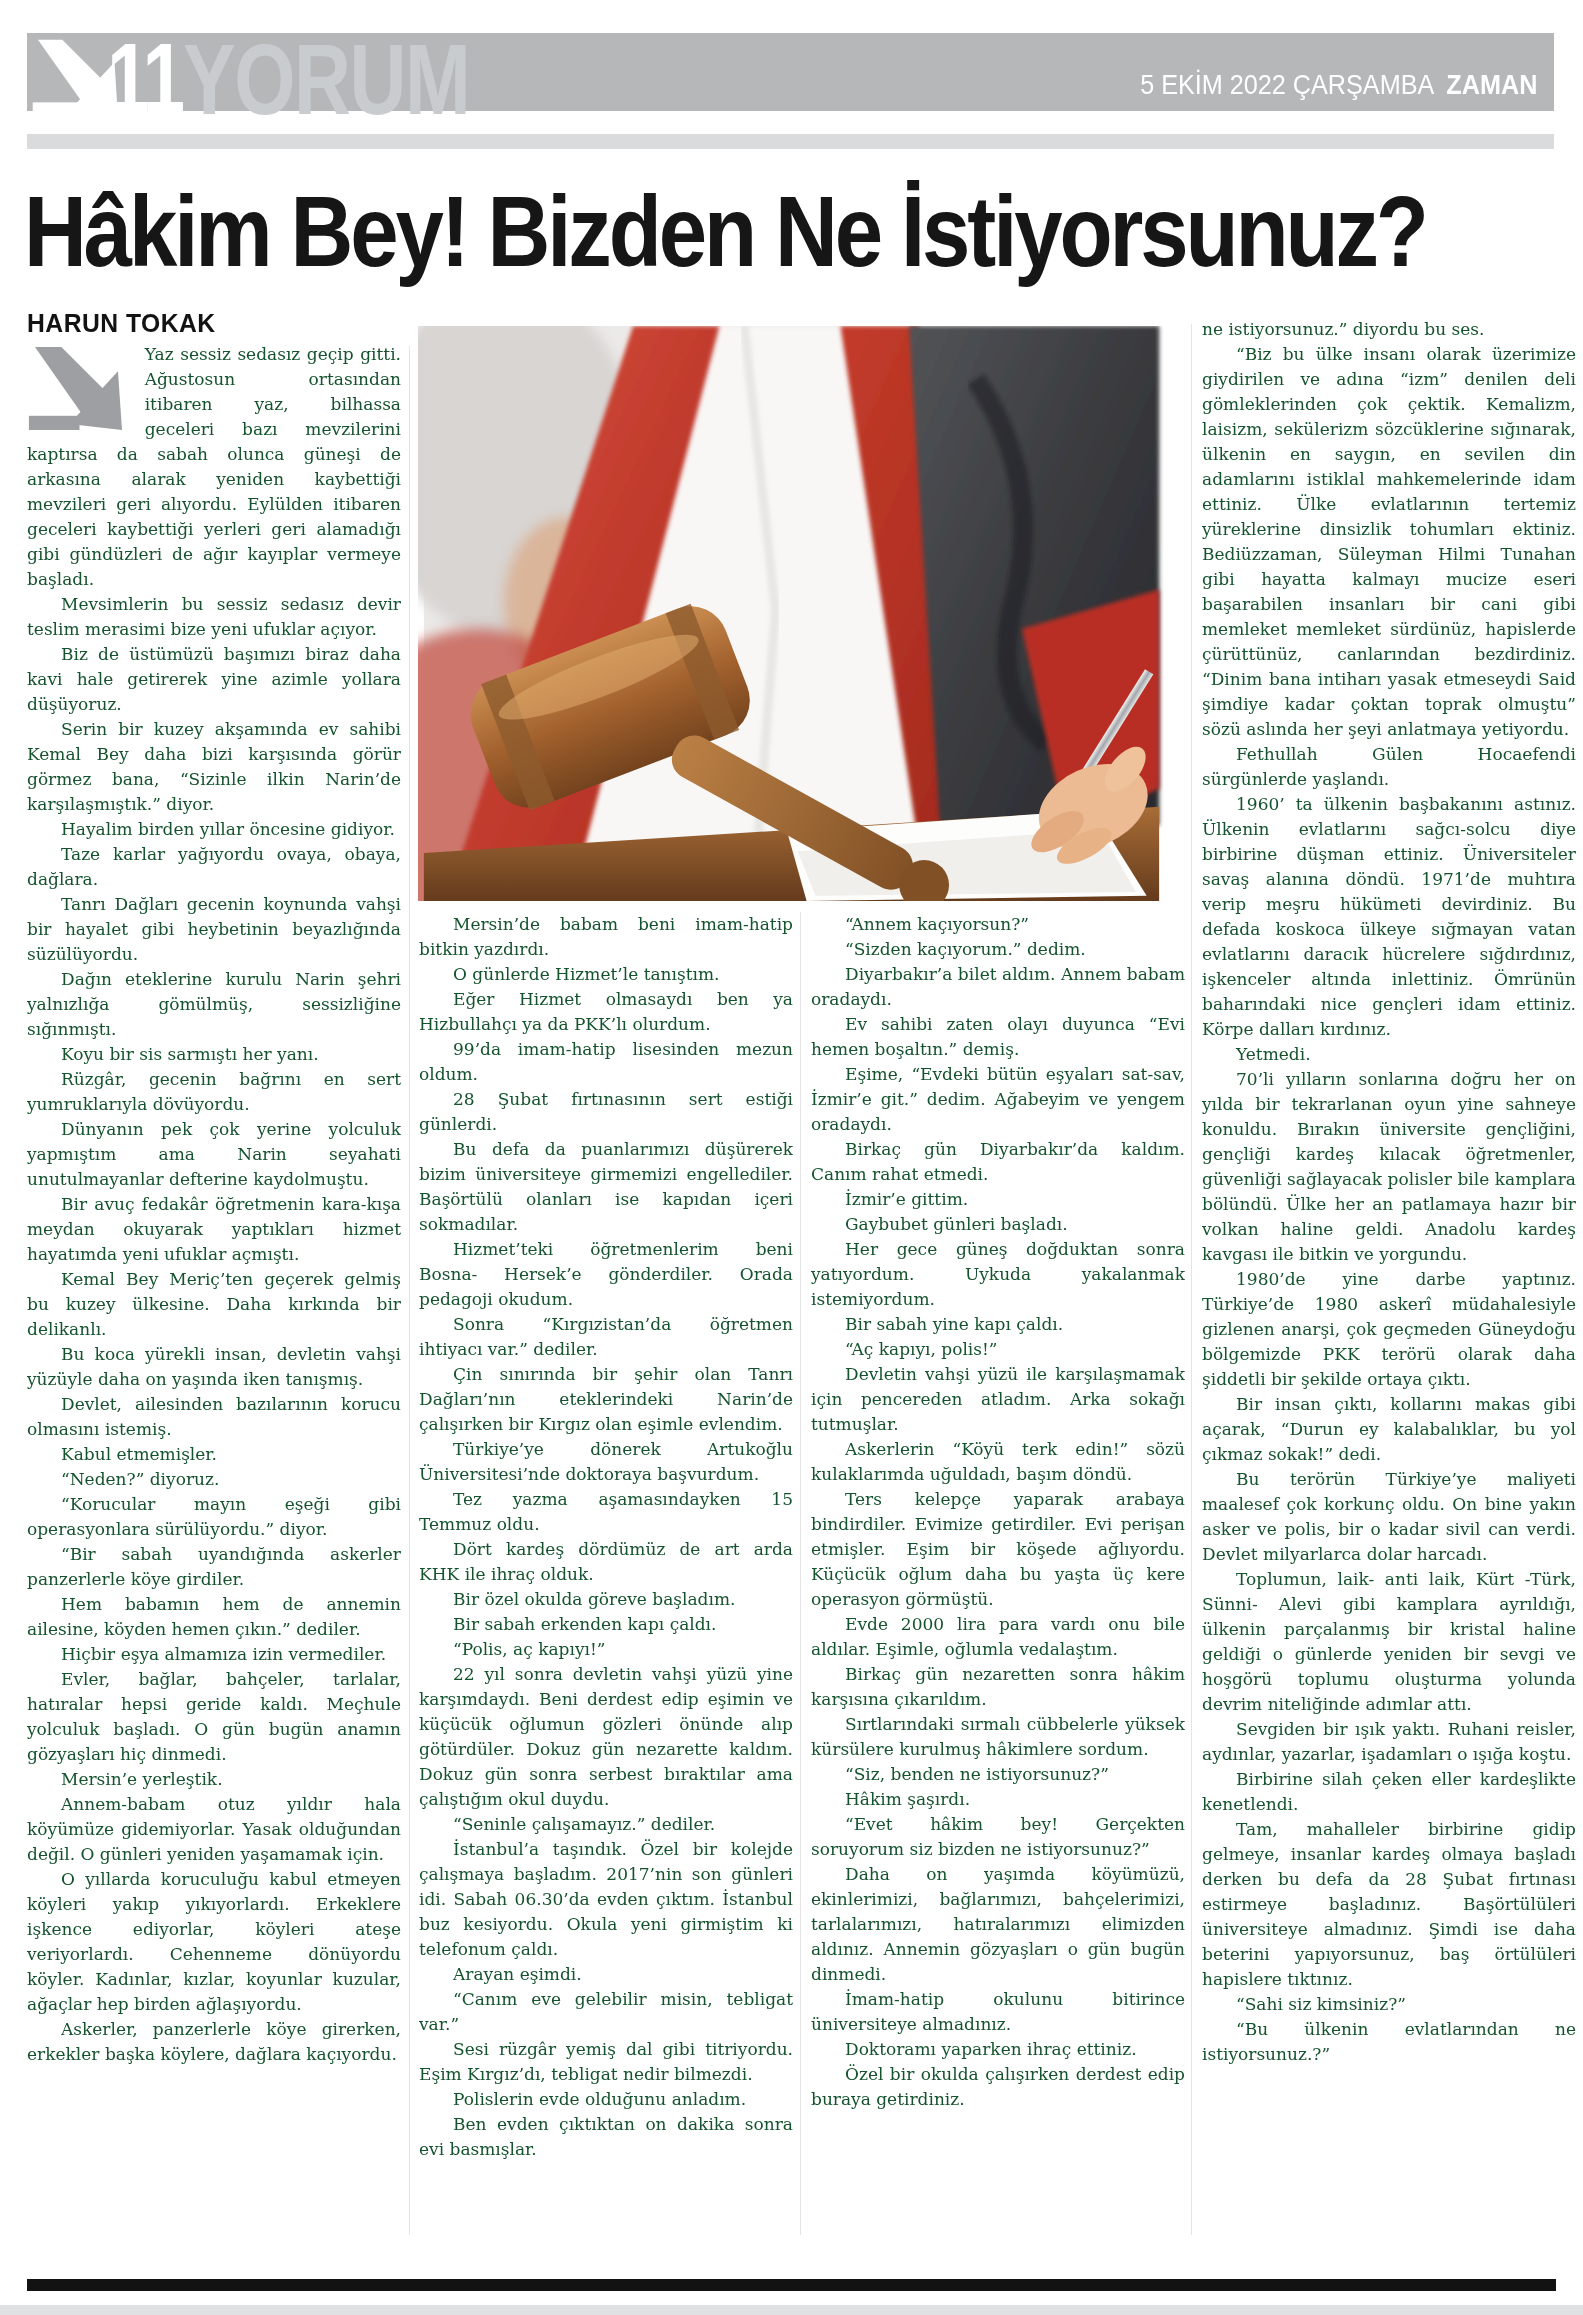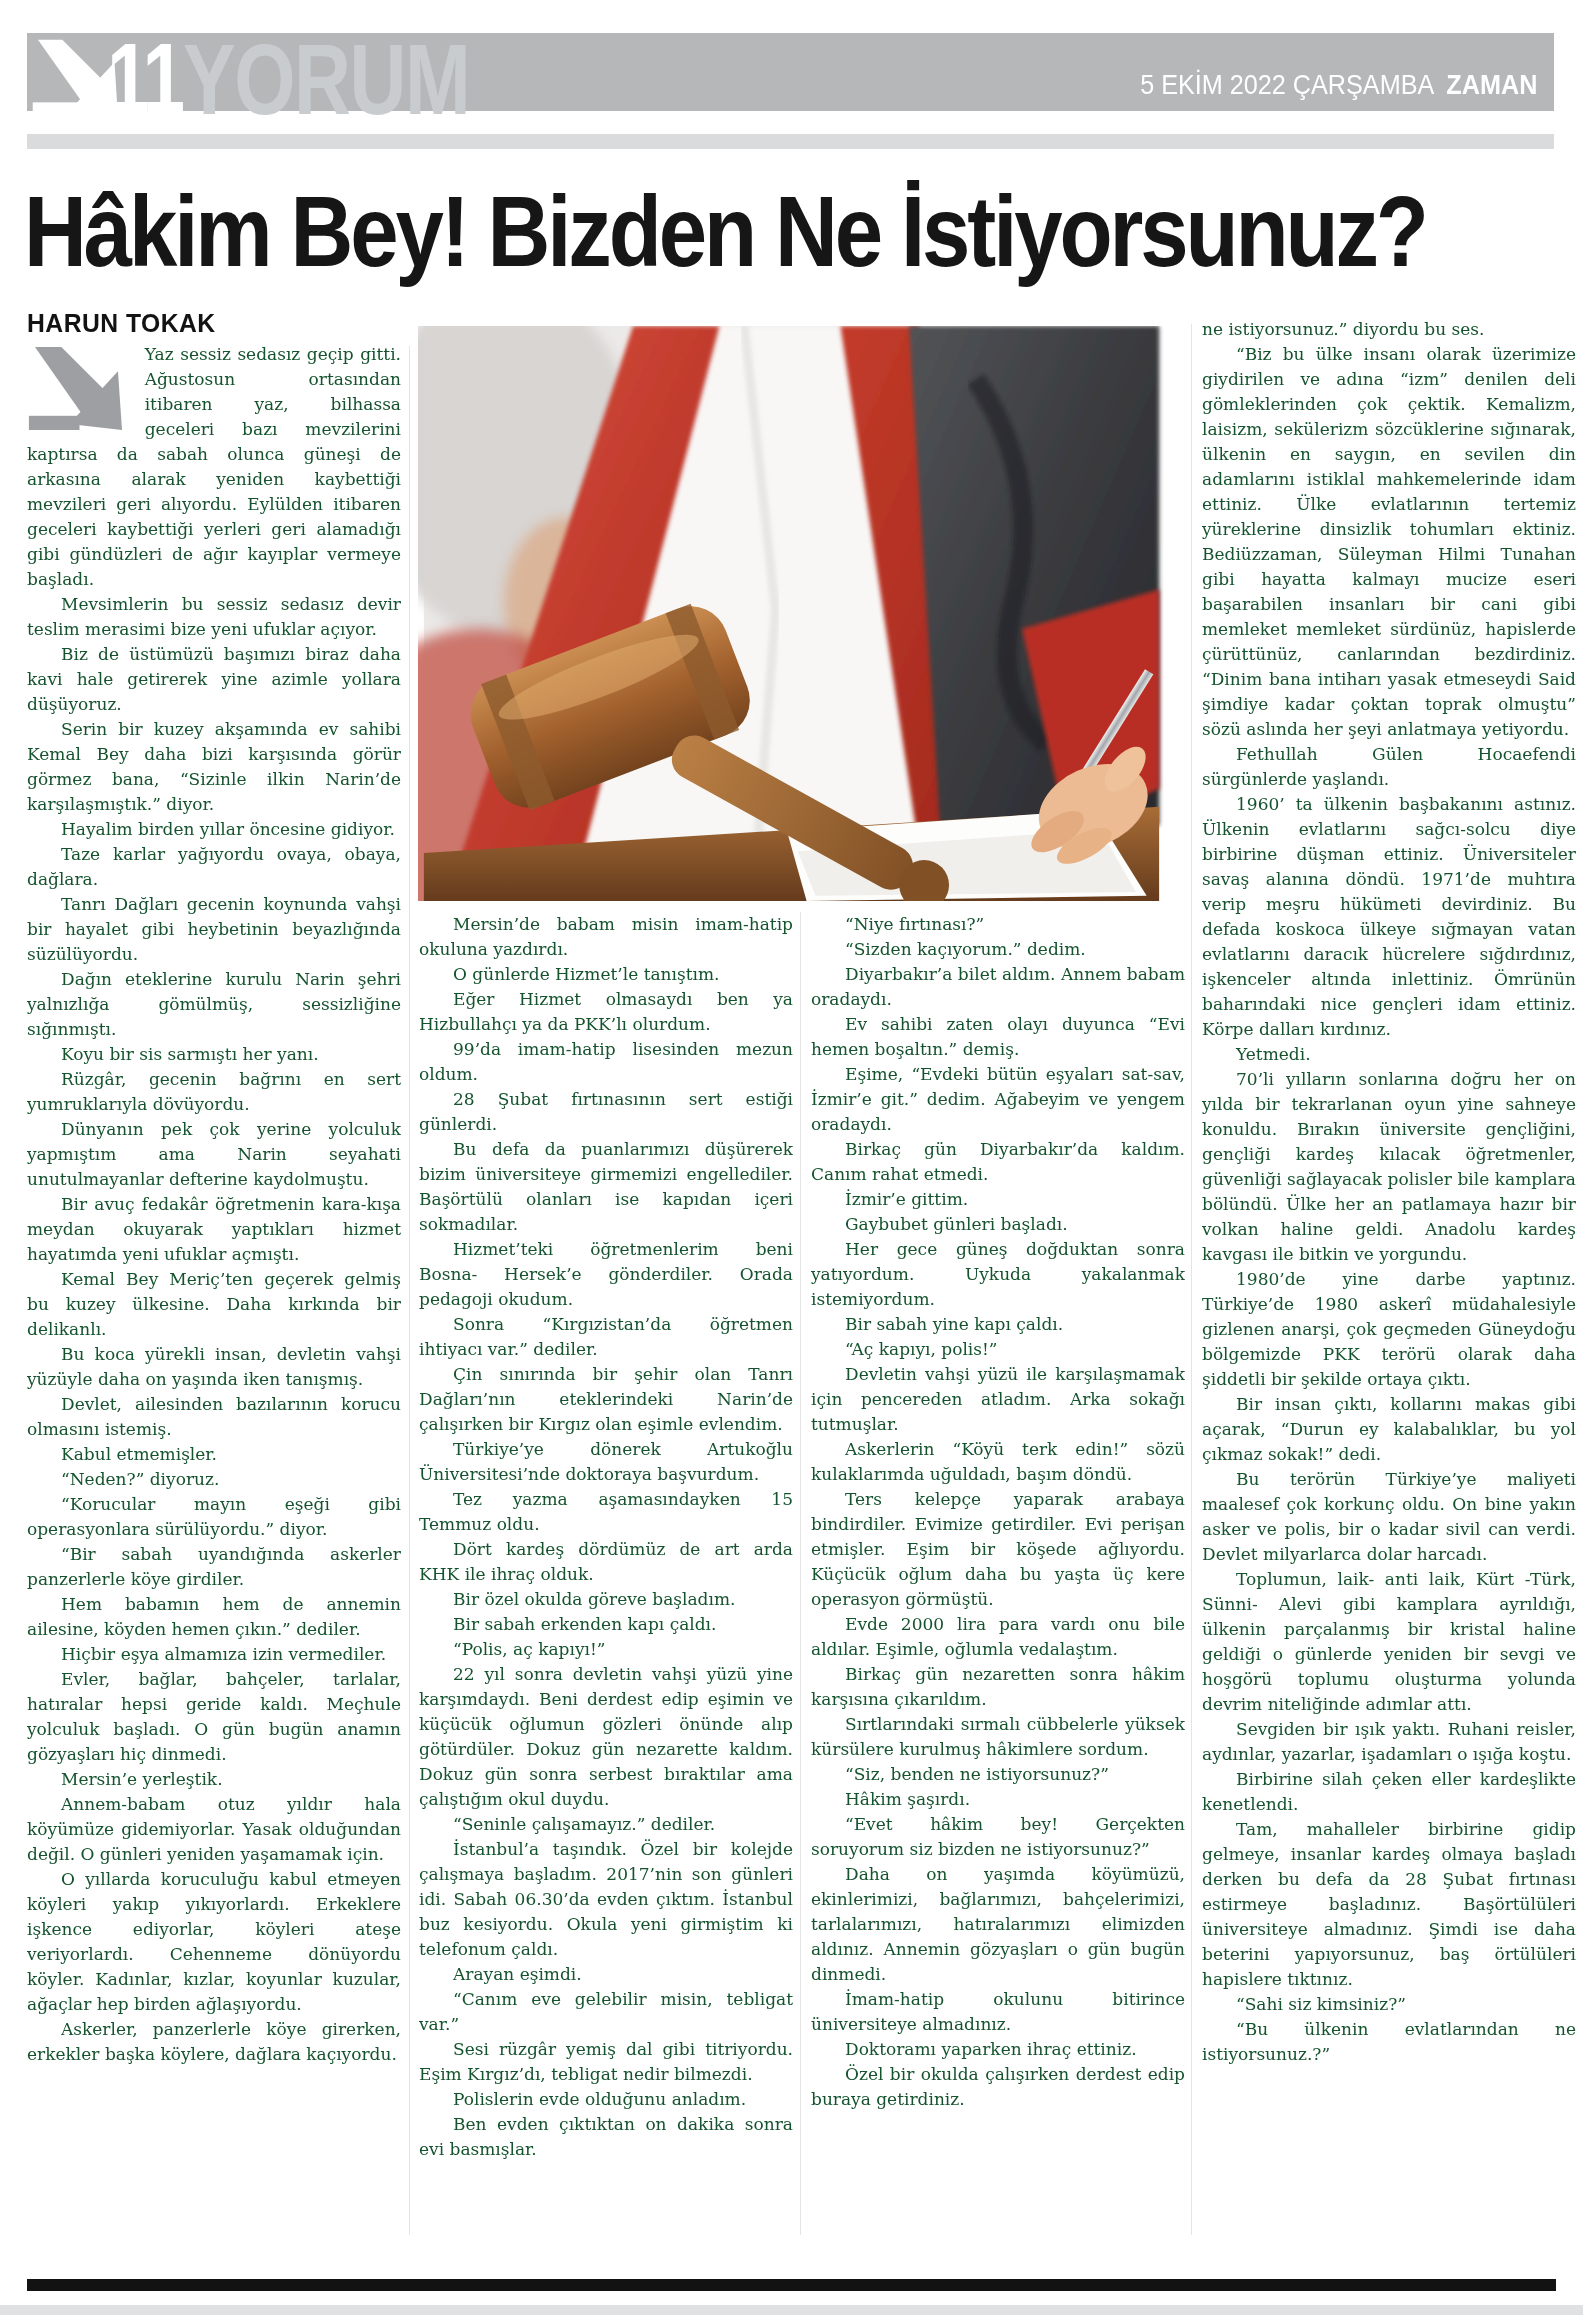--- a/index.html
+++ b/index.html
@@ -192,21 +192,21 @@
         <ellipse cx="210" cy="392" rx="120" ry="22" fill="#e0a868" opacity=".55"></ellipse>
       </g>
       <rect x="282" y="458" width="300" height="50" rx="22" transform="rotate(29 300 480)" fill="url(#woodH)"></rect>
       <circle cx="562" cy="628" r="28" fill="#7c4a1d"></circle>
 
       <rect x="0" y="0" width="826" height="646" fill="#ffffff" opacity="0.04"></rect>
     </svg>
   </div>
 
   <div class="col" id="col2">
-      <p>Mersin’de babam misin imam-hatip okuluna yazdırdı.</p>
+      <p>Mersin’de babam beni imam-hatip bitkin yazdırdı.</p>
       <p>O günlerde Hizmet’le tanıştım.</p>
       <p>Eğer Hizmet olmasaydı ben ya Hizbullahçı ya da PKK’lı olurdum.</p>
       <p>99’da imam-hatip lisesinden mezun oldum.</p>
       <p>28 Şubat fırtınasının sert estiği günlerdi.</p>
       <p>Bu defa da puanlarımızı düşürerek bizim üniversiteye girmemizi engellediler. Başörtülü olanları ise kapıdan içeri sokmadılar.</p>
       <p>Hizmet’teki öğretmenlerim beni Bosna- Hersek’e gönderdiler. Orada pedagoji okudum.</p>
       <p>Sonra “Kırgızistan’da öğretmen ihtiyacı var.” dediler.</p>
       <p>Çin sınırında bir şehir olan Tanrı Dağları’nın eteklerindeki Narin’de çalışırken bir Kırgız olan eşimle evlendim.</p>
       <p>Türkiye’ye dönerek Artukoğlu Üniversitesi’nde doktoraya başvurdum.</p>
       <p>Tez yazma aşamasındayken 15 Temmuz oldu.</p>
@@ -217,21 +217,21 @@
       <p>22 yıl sonra devletin vahşi yüzü yine karşımdaydı. Beni derdest edip eşimin ve küçücük oğlumun gözleri önünde alıp götürdüler. Dokuz gün nezarette kaldım. Dokuz gün sonra serbest bıraktılar ama çalıştığım okul duydu.</p>
       <p>“Seninle çalışamayız.” dediler.</p>
       <p>İstanbul’a taşındık. Özel bir kolejde çalışmaya başladım. 2017’nin son günleri idi. Sabah 06.30’da evden çıktım. İstanbul buz kesiyordu. Okula yeni girmiştim ki telefonum çaldı.</p>
       <p>Arayan eşimdi.</p>
       <p>“Canım eve gelebilir misin, tebligat var.”</p>
       <p>Sesi rüzgâr yemiş dal gibi titriyordu. Eşim Kırgız’dı, tebligat nedir bilmezdi.</p>
       <p>Polislerin evde olduğunu anladım.</p>
       <p>Ben evden çıktıktan on dakika sonra evi basmışlar.</p>
     </div>
   <div class="col" id="col3">
-      <p>“Niye fırtınası?”</p>
+      <p>“Annem kaçıyorsun?”</p>
       <p>“Sizden kaçıyorum.” dedim.</p>
       <p>Diyarbakır’a bilet aldım. Annem babam oradaydı.</p>
       <p>Ev sahibi zaten olayı duyunca “Evi hemen boşaltın.” demiş.</p>
       <p>Eşime, “Evdeki bütün eşyaları sat-sav, İzmir’e git.” dedim. Ağabeyim ve yengem oradaydı.</p>
       <p>Birkaç gün Diyarbakır’da kaldım. Canım rahat etmedi.</p>
       <p>İzmir’e gittim.</p>
       <p>Gaybubet günleri başladı.</p>
       <p>Her gece güneş doğduktan sonra yatıyordum. Uykuda yakalanmak istemiyordum.</p>
       <p>Bir sabah yine kapı çaldı.</p>
       <p>“Aç kapıyı, polis!”</p>

